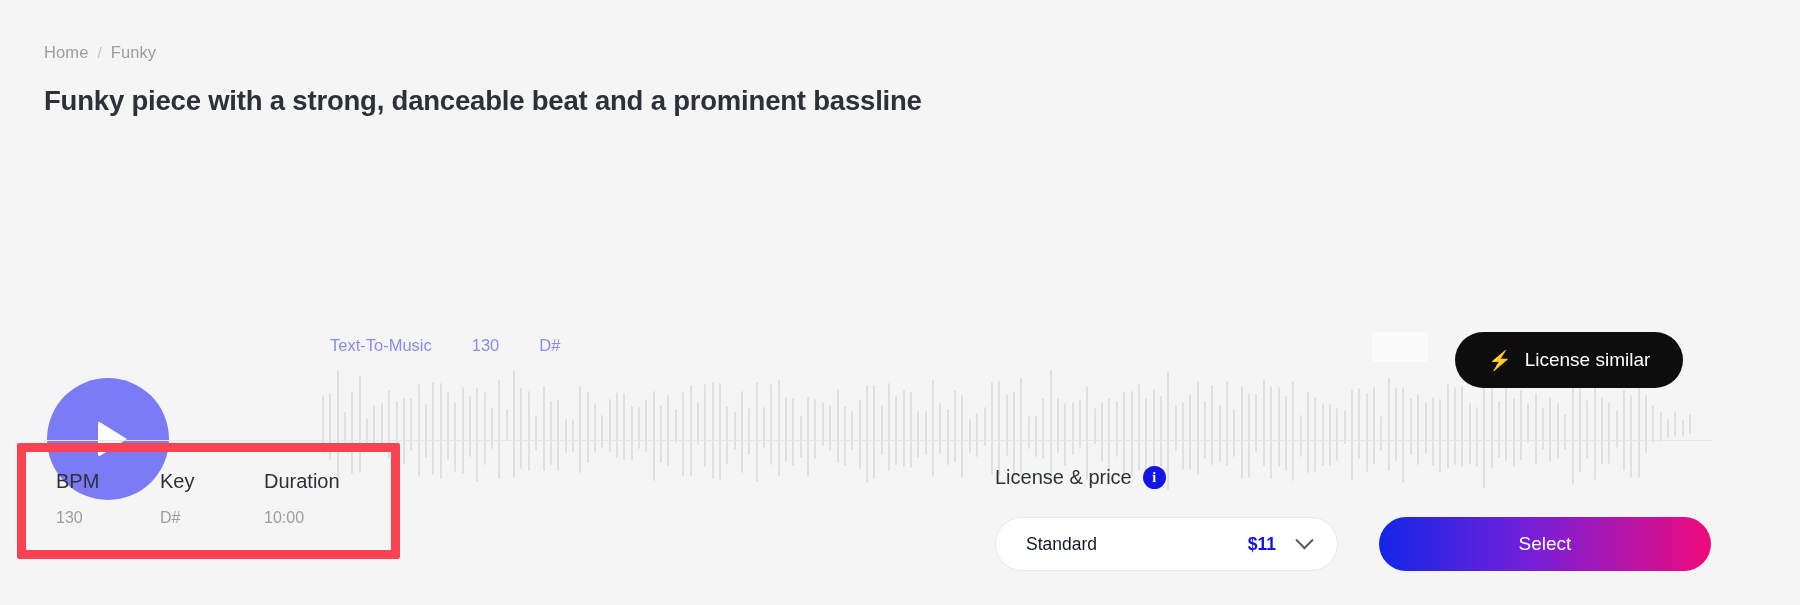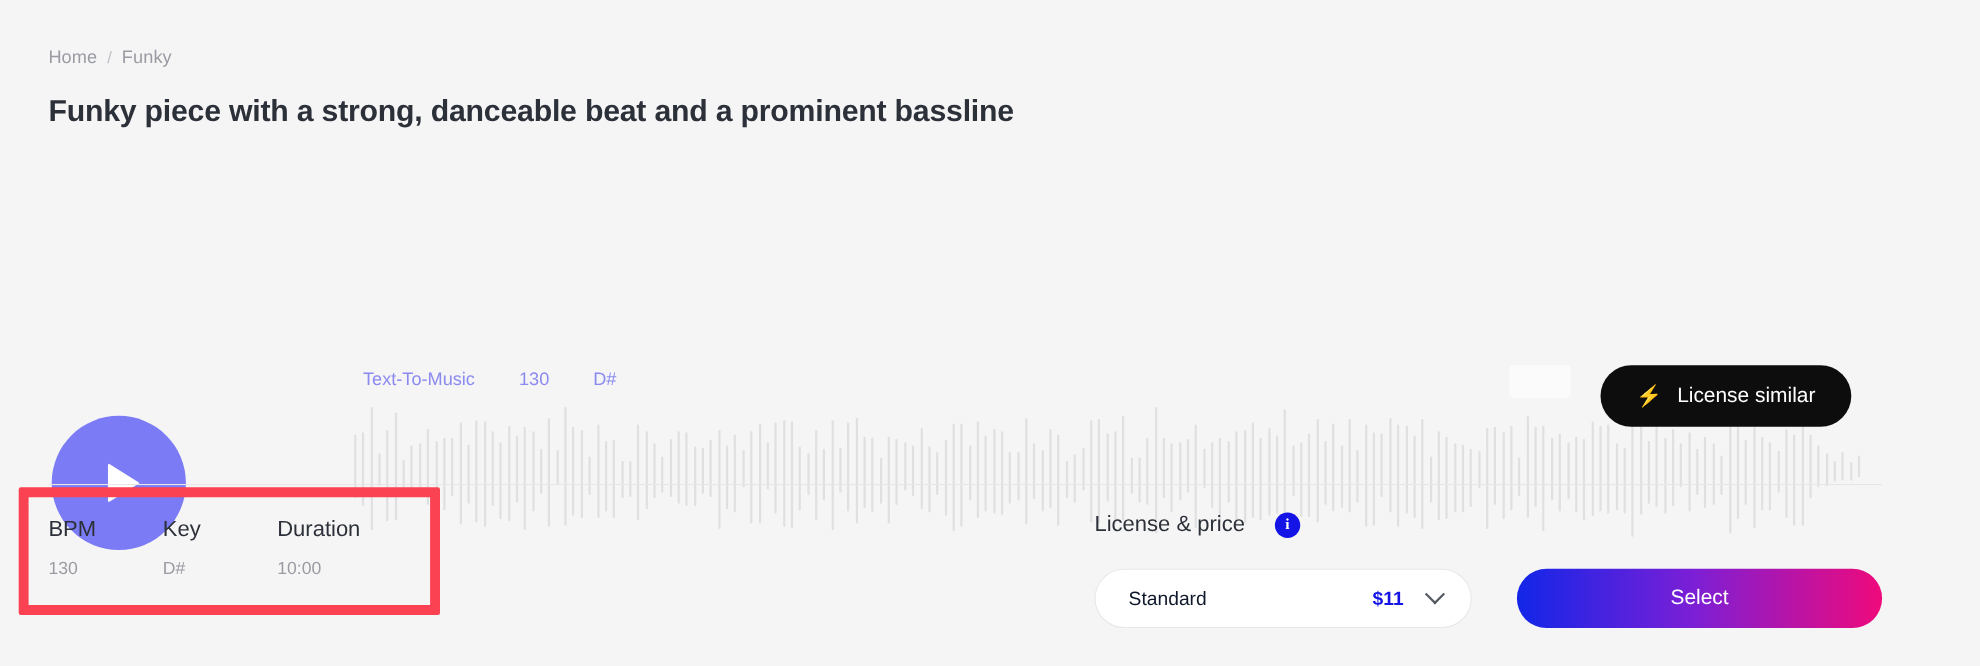--- a/index.html
+++ b/index.html
@@ -146,21 +146,21 @@
     left: 44px;
     top: 440px;
     width: 1667px;
     height: 1px;
     background: #e6e6e8;
   }
 
   
   .meta {
     position: absolute;
-    left: 44px;
+    left: 56px;
     top: 470px;
     display: flex;
     gap: 0;
   }
   .meta-col { width: 104px; }
   .meta-col.dur { width: auto; }
   .meta-label {
     font-size: 20px;
     color: #2c3038;
     margin-bottom: 16px;
@@ -184,21 +184,21 @@
     pointer-events: none;
   }
 
   
   .license-label {
     position: absolute;
     left: 995px;
     top: 466px;
     display: flex;
     align-items: flex-end;
-    gap: 27px;
+    gap: 11px;
     font-size: 20px;
     color: #2c3038;
   }
   .info-icon {
     width: 23px; height: 23px;
     border-radius: 50%;
     background: #1414e6;
     color: #fff;
     font-size: 14px;
     font-weight: bold;

